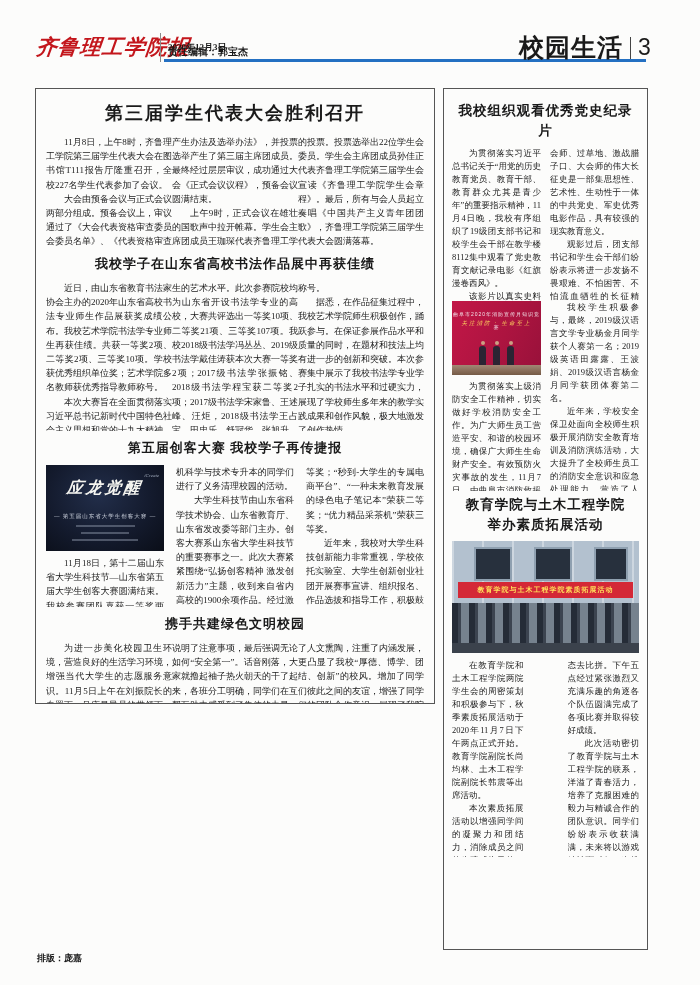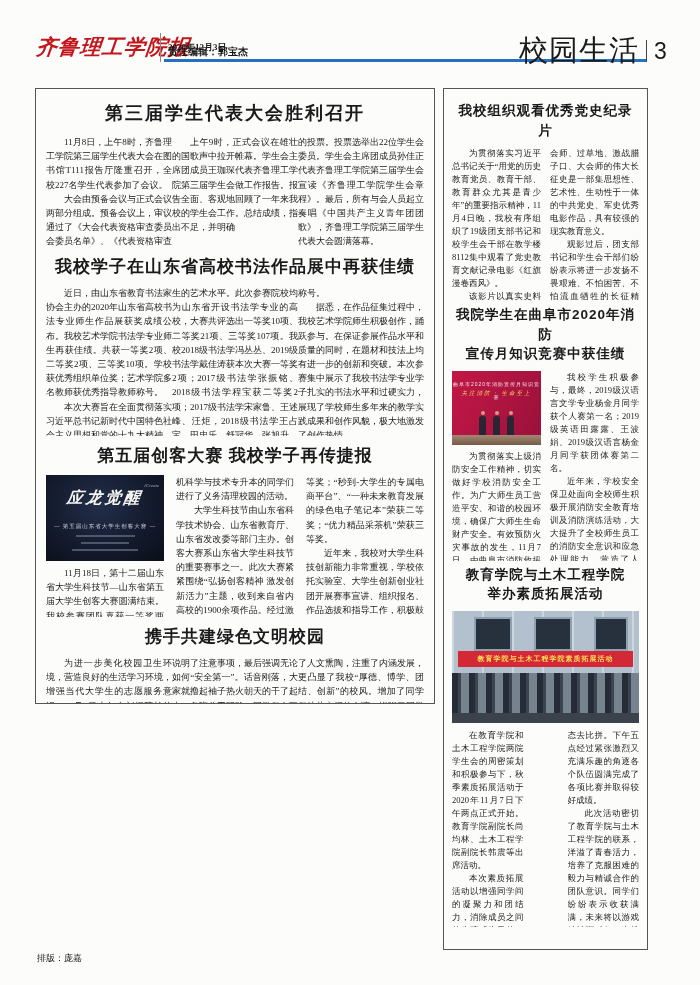--- a/index.html
+++ b/index.html
@@ -12,33 +12,33 @@
   
   .masthead{position:absolute;left:36px;top:34px;font-size:21px;line-height:26px;
     color:#c3161c;font-weight:bold;font-style:italic;letter-spacing:1px;
     font-family:"DejaVu Serif",serif;transform:skewX(-6deg);}
   .hdr-divider{position:absolute;left:160px;top:33px;width:1px;height:29px;background:#8a8a8a;}
   .hdr-date{position:absolute;left:168px;top:31px;font-size:9px;font-weight:bold;margin-top:10px;}
   .hdr-editor{position:absolute;left:168px;top:45px;font-size:10px;font-weight:bold;}
   .blue-line{position:absolute;left:164px;top:59px;width:482px;height:3px;background:#2470c2;}
   .section{position:absolute;left:519px;top:31px;display:flex;align-items:center;gap:7px;
     font-family:"Liberation Sans","DejaVu Sans",sans-serif;}
-  .section-name{font-size:29px;font-weight:normal;letter-spacing:1px;}
+  .section-name{font-size:25px;font-weight:bold;letter-spacing:1px;}
   .section-vline{width:1px;height:22px;background:#444;}
   .section-no{font-size:23px;}
   
   .leftbox{position:absolute;left:35px;top:88px;width:400px;height:616px;
     border:1px solid #555;box-sizing:border-box;padding:8px 10px;overflow:hidden;}
   .rightbox{position:absolute;left:443px;top:88px;width:205px;height:862px;
     border:1px solid #555;box-sizing:border-box;padding:8px 8px;overflow:hidden;}
-  .typeset{position:absolute;left:37px;top:952px;font-size:9px;font-weight:normal;}
+  .typeset{position:absolute;left:37px;top:952px;font-size:9px;font-weight:bold;}
   
   .hl{font-family:"Liberation Sans","DejaVu Sans",sans-serif;text-align:center;font-weight:bold;}
   .hl-big{font-size:18px;letter-spacing:2px;margin:4px 0 10px;}
-  .hl-mid{font-size:17px;letter-spacing:1px;margin:8px 0 8px;}
+  .hl-mid{font-size:13px;letter-spacing:1px;margin:8px 0 8px;}
   .hl-right{font-size:13.5px;line-height:1.45;letter-spacing:1px;margin:4px 0 7px;}
   
   .cols{display:flex;gap:0;overflow:hidden;}
   .col{flex:1;font-size:9px;line-height:14.2px;text-align:justify;overflow:hidden;}
   .rcols{display:flex;gap:9px;overflow:hidden;}
   .rcol{flex:1;font-size:8.5px;line-height:13px;text-align:justify;overflow:hidden;}
   .col p,.rcol p,.intro p{margin:0;text-indent:2em;}
   p.cont{text-indent:0;}
   
   .a1row{display:flex;gap:8px;height:146px;overflow:hidden;}
@@ -111,20 +111,21 @@
 
 <div class="leftbox">
 
   <div class="hl hl-big">第三届学生代表大会胜利召开</div>
   <div class="cols" style="height:112px;margin-top:6px;">
     <div class="col">
         <p>11月8日，上午8时，齐鲁理工学院第三届学生代表大会在图书馆T111报告厅隆重召开，全校227名学生代表参加了会议。</p>
         <p>大会由预备会议与正式会议两部分组成。预备会议上，审议通过了《大会代表资格审查委员会委员名单》、《代表资格审查报告》。通过大会总监票人、监票人、总计票人、计票人名单。通过了《主席团候选人</p>
       </div>
     <div class="col">
+        <p class="cont">产生办法及选举办法》，并投票选举产生了第三届主席团成员。最终经过层层审议，成功通过大会《正式会议议程》，预备会议圆满结束。</p>
         <p>上午9时，正式会议在雄壮的国歌声中拉开帷幕。学生会主席团成员王珈琛代表齐鲁理工学院第三届学生会做工作报告。报告全面、客观地回顾了一年来我校的学生会工作。总结成绩，指出不足，并明确</p>
       </div>
     <div class="col">
         <p class="cont">的投票。投票选举出22位学生会委员。学生会主席团成员孙佳正代表齐鲁理工学院第三届学生会宣读《齐鲁理工学院学生会章程》。最后，所有与会人员起立奏唱《中国共产主义青年团团歌》，齐鲁理工学院第三届学生代表大会圆满落幕。</p>
       </div>
   </div>
 
   <div class="hl hl-mid">我校学子在山东省高校书法作品展中再获佳绩</div>
   <div class="cols" style="height:150px;">
     <div class="col">
@@ -189,24 +190,20 @@
     <div class="rcol">
         <p>为贯彻落实习近平总书记关于“用党的历史教育党员、教育干部、教育群众尤其是青少年”的重要指示精神，11月4日晚，我校有序组织了19级团支部书记和校学生会干部在教学楼8112集中观看了党史教育文献记录电影《红旗漫卷西风》。</p>
         <p>该影片以真实史料再现了红军在党的领导下血战湘江、四渡赤水、巧渡金沙江、强渡大渡河、飞夺泸定桥、翻雪山、懋功</p>
       </div>
     <div class="rcol">
         <p class="cont">会师、过草地、激战腊子口、大会师的伟大长征史是一部集思想性、艺术性、生动性于一体的中共党史、军史优秀电影作品，具有较强的现实教育意义。</p>
         <p>观影过后，团支部书记和学生会干部们纷纷表示将进一步发扬不畏艰难、不怕困苦、不怕流血牺牲的长征精神，立足本职工作，不忘初心，牢记使命，为实现伟大复兴的中国梦持续贡献青春力量。</p>
       </div>
   </div>
 
-  <div class="hl hl-right">
-    <div>我院学生在曲阜市2020年消防</div>
-    <div>宣传月知识竞赛中获佳绩</div>
-  </div>
   <div class="r2row">
     <div class="rcol">
       <div class="photo-fire">
         <div class="pf-cap1">曲阜市2020年消防宣传月知识竞赛</div>
         <div class="pf-cap2">关注消防 · 生命至上</div>
         <div class="pf-figures">
           <span class="pf-fig"></span>
           <span class="pf-fig"></span>
           <span class="pf-fig"></span>
         </div>

